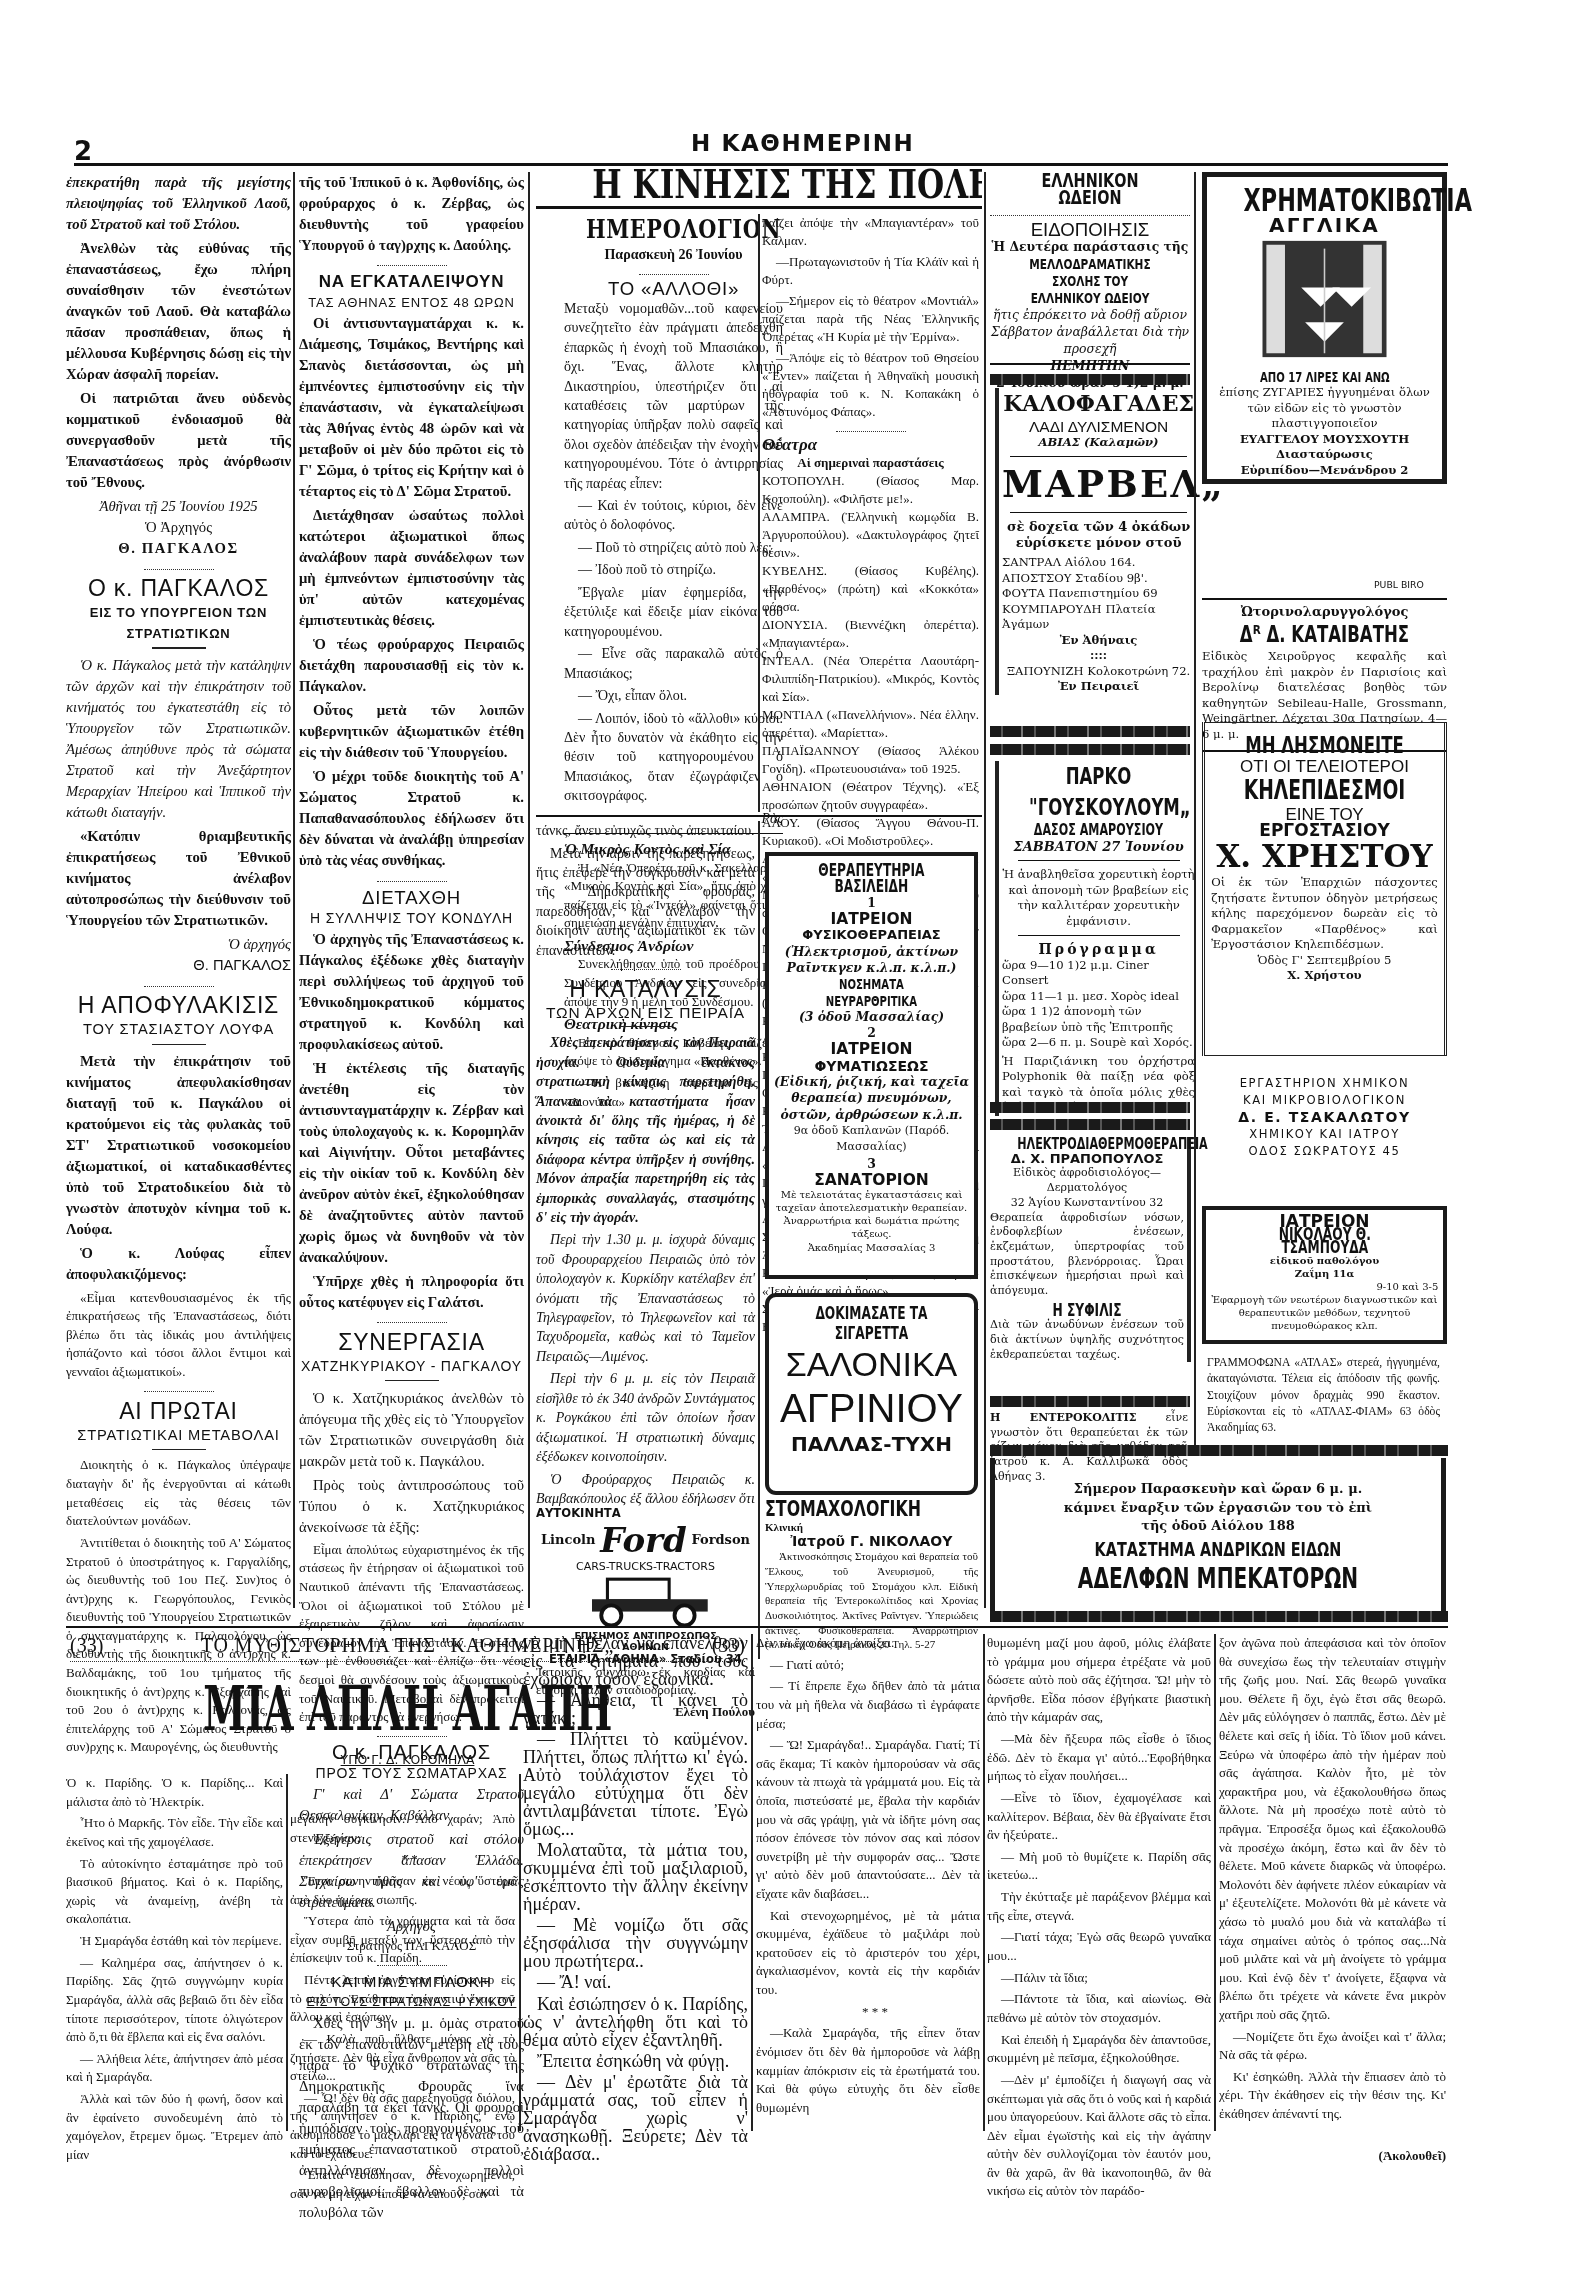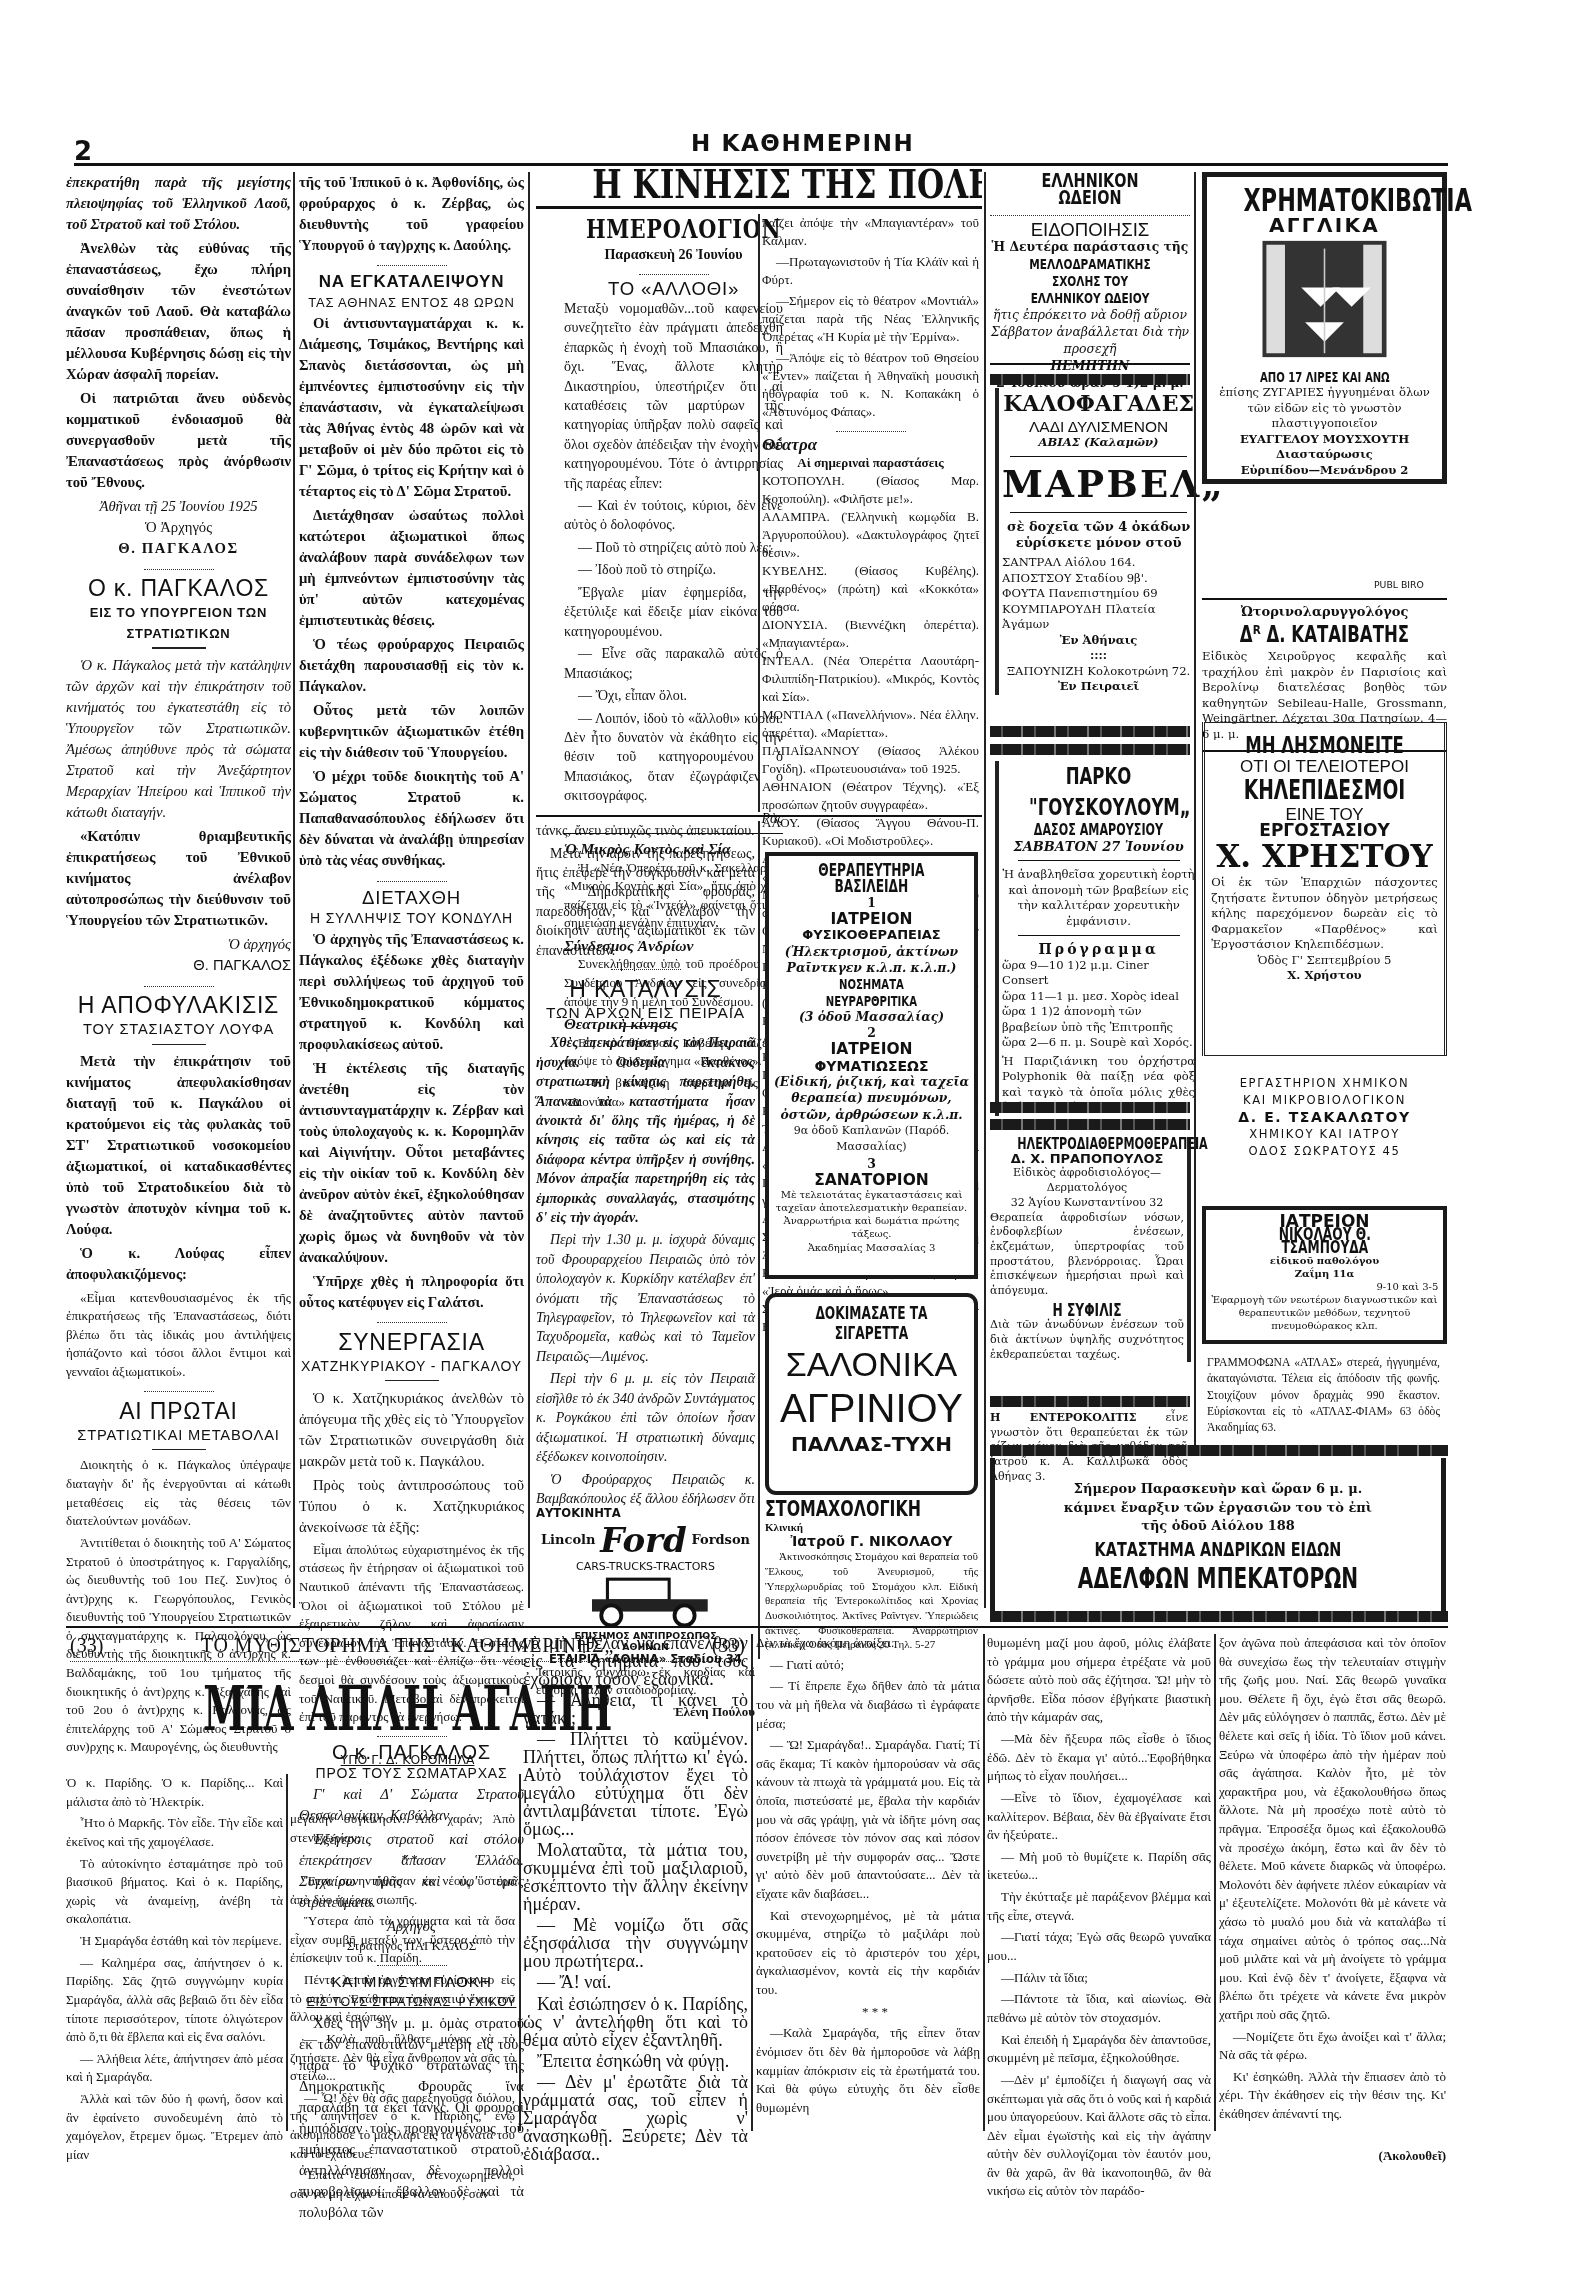--- a/index.html
+++ b/index.html
@@ -423,21 +423,21 @@
   <p>Καὶ ἐσιώπησεν ὁ κ. Παρίδης, ὡς ν' ἀντελήφθη ὅτι καὶ τὸ θέμα αὐτὸ εἶχεν ἐξαντληθῆ.</p>
   <p>Ἔπειτα ἐσηκώθη νὰ φύγῃ.</p>
   <p>— Δὲν μ' ἐρωτᾶτε διὰ τὰ γράμματά σας, τοῦ εἶπεν ἡ Σμαράγδα χωρὶς ν' ἀνασηκωθῇ. Ξεύρετε; Δὲν τὰ ἐδιάβασα..</p>
 </div>
 <div class="vrule" style="left:751px;top:1634px;height:497px;"></div>
 <div class="col" style="left:756px;top:1634px;width:224px;font-size:13px;line-height:18.6px;">
   <p style="text-indent:0;">Δὲν τὰ ἔχω ἀκόμη ἀνοίξει.</p>
   <p>— Γιατί αὐτό;</p>
   <p>— Τί ἔπρεπε ἔχω δῆθεν ἀπὸ τὰ μάτια του νὰ μὴ ἤθελα νὰ διαβάσω τὶ ἐγράφατε μέσα;</p>
   <p>— Ὤ! Σμαράγδα!.. Σμαράγδα. Γιατί; Τί σᾶς ἔκαμα; Τί κακὸν ἠμπορούσαν νὰ σᾶς κάνουν τὰ πτωχὰ τὰ γράμματά μου. Εἰς τὰ ὁποῖα, πιστεύσατέ με, ἔβαλα τὴν καρδιάν μου νὰ σᾶς γράψῃ, γιὰ νὰ ἰδῆτε μόνη σας πόσον ἐπόνεσε τὸν πόνον σας καὶ πόσον συνετρίβη μὲ τὴν συμφοράν σας... Ὥστε γι' αὐτὸ δὲν μοῦ ἀπαντούσατε... Δὲν τὰ εἴχατε κἂν διαβάσει...</p>
-  <p>Καὶ στενοχωρημένος, μὲ τὰ μάτια σκυμμένα, στηρίζω τὸ μαξιλάρι ποὺ κρατοῦσεν εἰς τὸ ἀριστερόν του χέρι, ἀγκαλιασμένον, κοντὰ εἰς τὴν καρδιάν του.</p>
+  <p>Καὶ στενοχωρημένος, μὲ τὰ μάτια σκυμμένα, ἐχάϊδευε τὸ μαξιλάρι ποὺ κρατοῦσεν εἰς τὸ ἀριστερόν του χέρι, ἀγκαλιασμένον, κοντὰ εἰς τὴν καρδιάν του.</p>
   <p class="center">* * *</p>
   <p>—Καλὰ Σμαράγδα, τῆς εἶπεν ὅταν ἐνόμισεν ὅτι δὲν θὰ ἠμποροῦσε νὰ λάβῃ καμμίαν ἀπόκρισιν εἰς τὰ ἐρωτήματά του. Καὶ θὰ φύγω εὐτυχὴς ὅτι δὲν εἶσθε θυμωμένη</p>
 </div>
 <div class="vrule" style="left:983px;top:1634px;height:497px;"></div>
 <div class="col" style="left:987px;top:1634px;width:224px;font-size:13px;line-height:18.6px;">
   <p style="text-indent:0;">θυμωμένη μαζί μου ἀφοῦ, μόλις ἐλάβατε τὸ γράμμα μου σήμερα ἐτρέξατε νὰ μοῦ δώσετε αὐτὸ ποὺ σᾶς ἐζήτησα. Ὤ! μὴν τὸ ἀρνῆσθε. Εἶδα πόσον ἐβγήκατε βιαστικὴ ἀπὸ τὴν κάμαράν σας,</p>
   <p>—Μὰ δὲν ἤξευρα πῶς εἶσθε ὁ ἴδιος ἐδῶ. Δὲν τὸ ἔκαμα γι' αὐτό...Ἐφοβήθηκα μήπως τὸ εἶχαν πουλήσει...</p>
   <p>—Εἶνε τὸ ἴδιον, ἐχαμογέλασε καὶ καλλίτερον. Βέβαια, δὲν θὰ ἐβγαίνατε ἔτσι ἂν ἠξεύρατε..</p>
   <p>— Μὴ μοῦ τὸ θυμίζετε κ. Παρίδη σᾶς ἱκετεύω...</p>
   <p>Τὴν ἐκύτταξε μὲ παράξενον βλέμμα καὶ τῆς εἶπε, στεγνά.</p>

